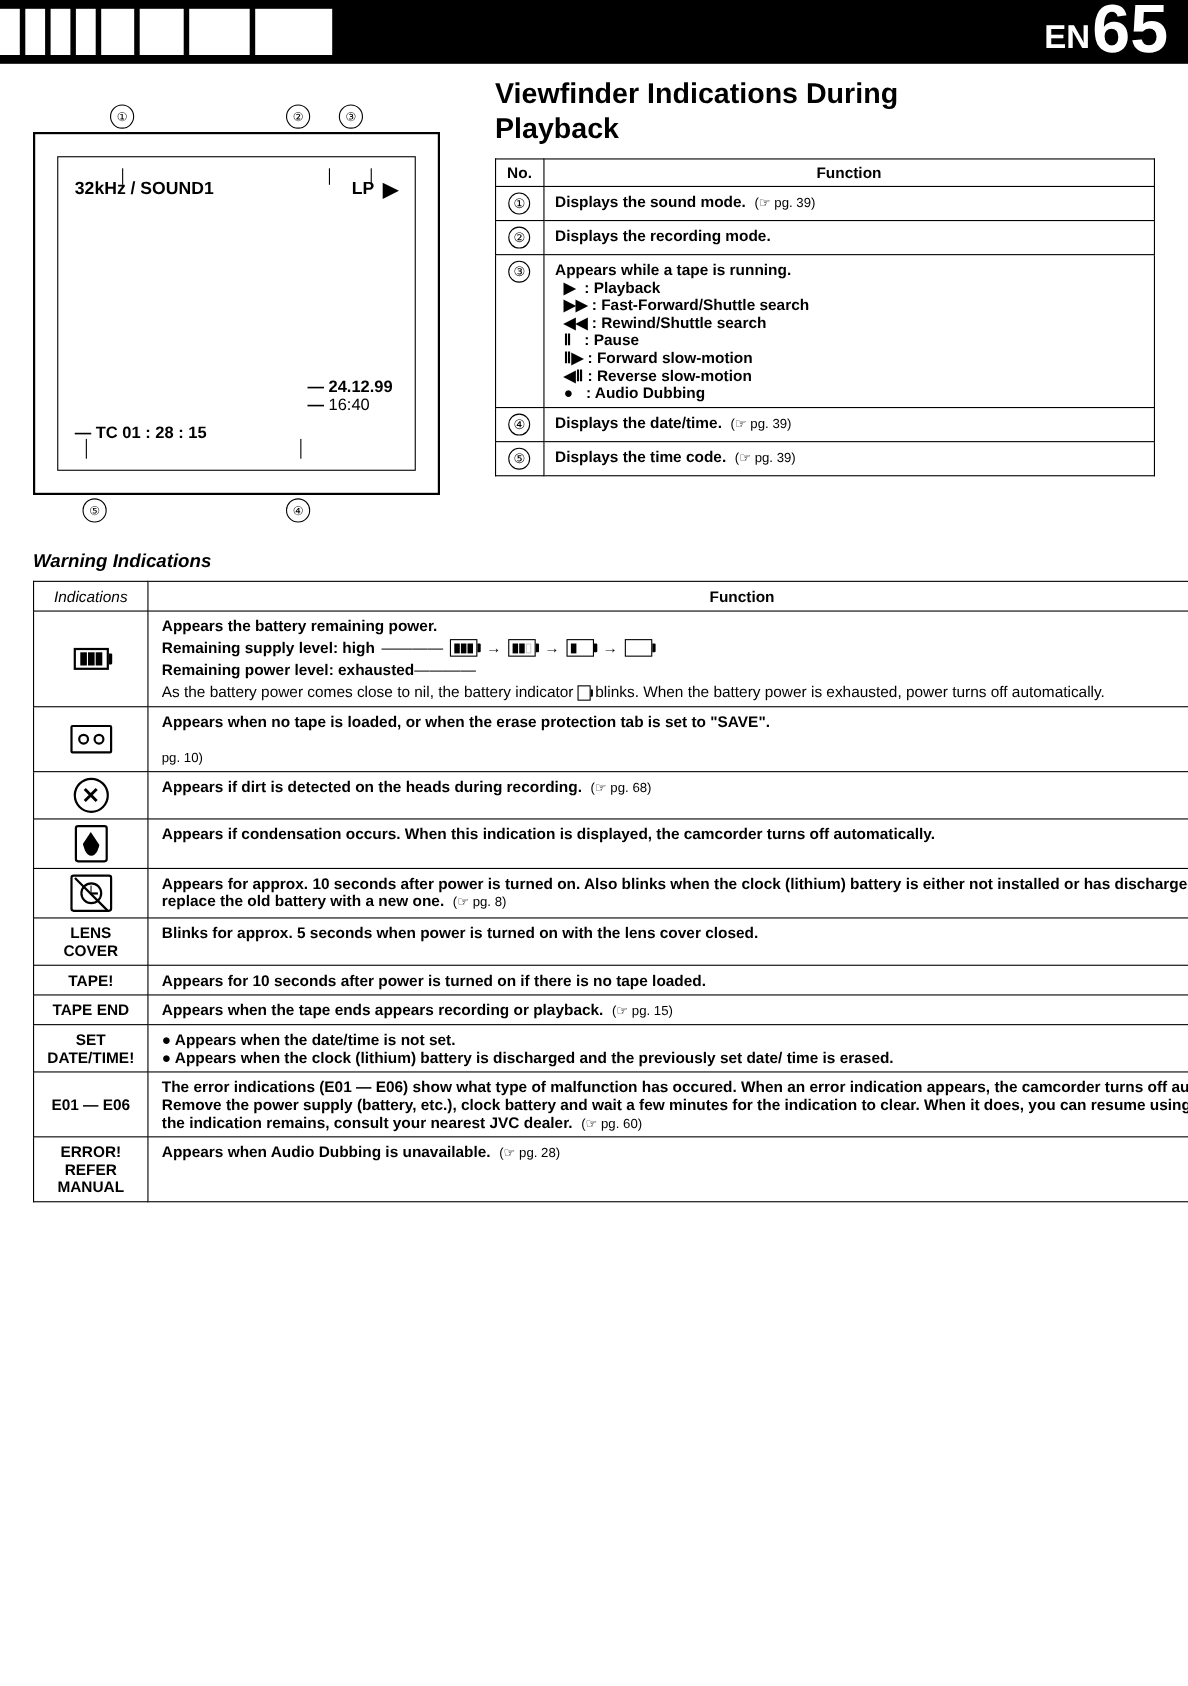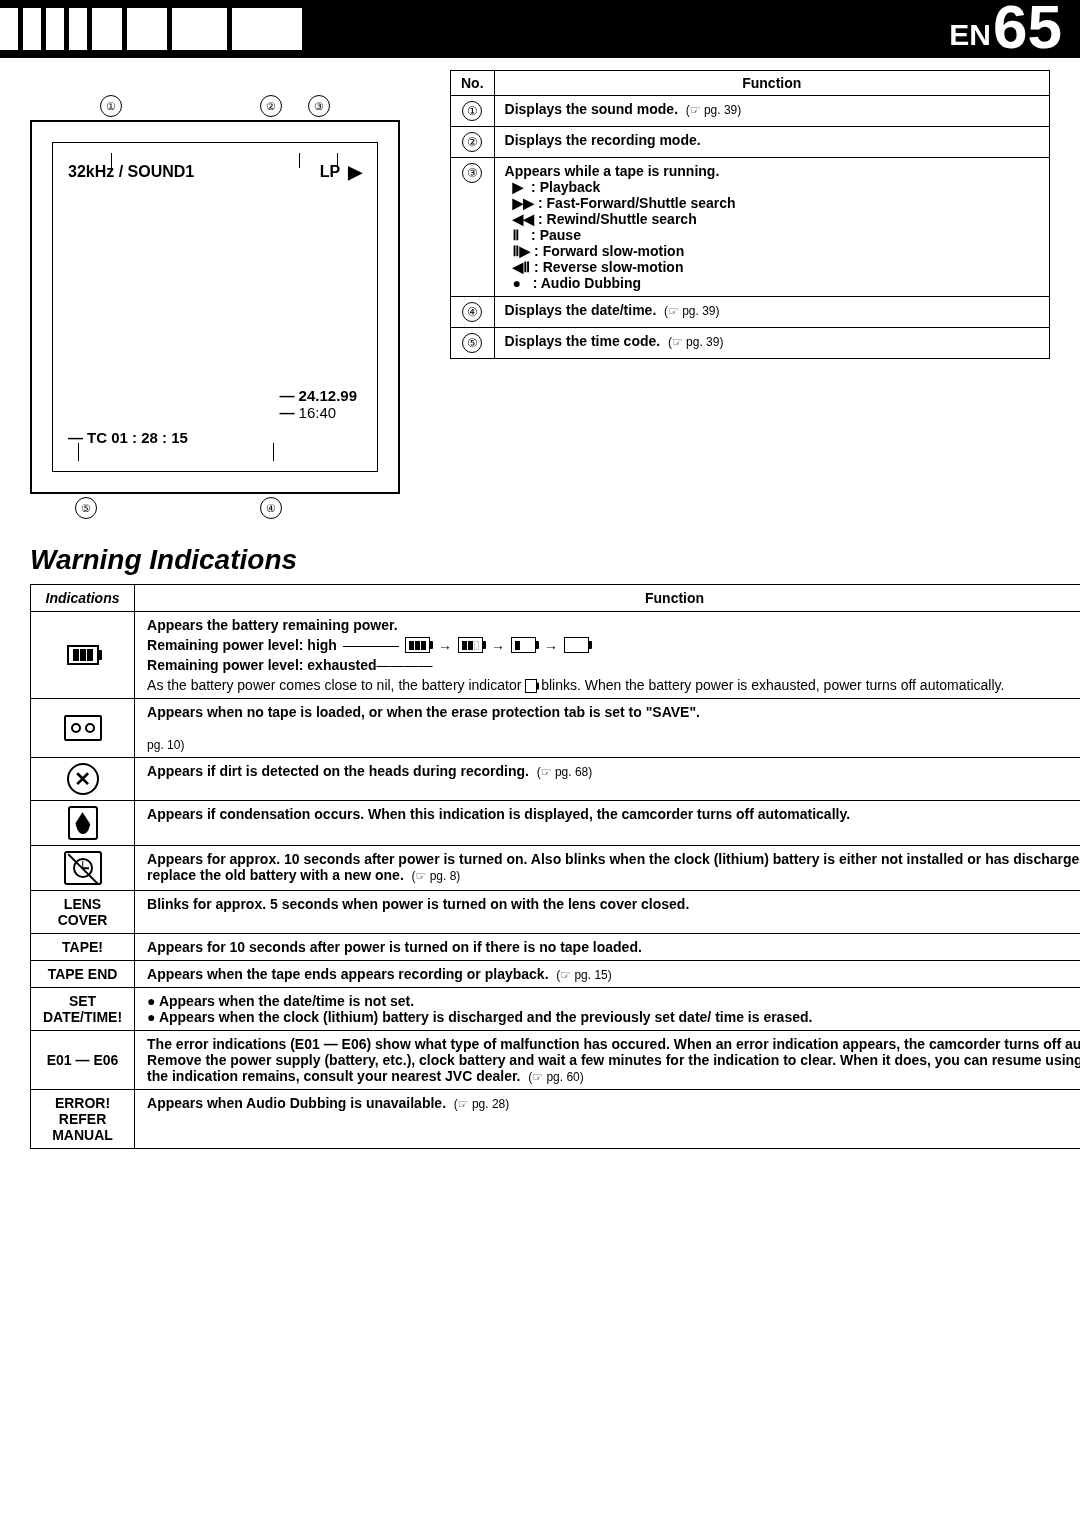--- a/index.html
+++ b/index.html
@@ -127,36 +127,36 @@
       border: 1.5px solid #000;
       border-radius: 50%;
       font-size: 12px;
     }
 
     
     .warning-section {
       margin-top: 10px;
     }
     .warning-title {
-      font-size: 28px;
+      font-size: 17px;
       font-weight: bold;
       font-style: italic;
       margin-bottom: 8px;
       margin-top: 43px;
     }
     .warning-table {
       width: 100%;
       border-collapse: collapse;
       font-size: 14px;
     }
     .warning-table th {
       border: 1.5px solid #000;
       padding: 5px 10px;
       background: #fff;
-      font-weight: bold;
+      font-weight: normal;
     }
     .warning-table td {
       border: 1.5px solid #000;
       padding: 5px 12px;
       vertical-align: middle;
     }
     .warning-table td:first-child {
       text-align: center;
       width: 130px;
       font-weight: bold;
@@ -198,21 +198,21 @@
       <div style="position:absolute; top:-25px; left:70px;" class="callout">
           <span style="font-size:11px">①</span>
         </div>
       <div style="position:absolute; top:-25px; left:230px;" class="callout">
           <span style="font-size:11px">②</span>
         </div>
       <div style="position:absolute; top:-25px; left:278px;" class="callout">
           <span style="font-size:11px">③</span>
         </div>
 
-      <div style="border:2.5px solid #000; width:370px; height:374px; position:relative; background:#fff;">
+      <div style="border:2.5px solid #000; width:370px; height:330px; position:relative; background:#fff;">
 
         <div style="border:1.5px solid #000; position:absolute; top:20px; left:20px; right:20px; bottom:20px;">
 
           <div style="position:absolute; top:18px; left:15px; right:15px; display:flex; justify-content:space-between; align-items:center;">
             <span style="font-size:16px; font-weight:bold;">32kHz / SOUND1</span>
             <div style="display:flex; align-items:center; gap:8px;">
               <span style="font-size:16px; font-weight:bold;">LP</span>
               <span style="font-size:18px; font-weight:bold;">▶</span>
             </div>
           </div>
@@ -247,20 +247,24 @@
 
       <div style="position:absolute; bottom:-25px; left:45px;" class="callout">
           <span style="font-size:11px">⑤</span>
         </div>
       <div style="position:absolute; bottom:-25px; left:230px;" class="callout">
           <span style="font-size:11px">④</span>
         </div>
     </div>
 
     <div class="vf-right">
+      <div class="vf-title">
+        <span>Viewfinder Indications During</span><br>
+        <span>Playback</span>
+      </div>
       <table class="vf-table">
         <thead>
           <tr>
             <th>No.</th>
             <th>Function</th>
           </tr>
         </thead>
         <tbody>
           <tr>
             <td><span class="circle-num">①</span></td>
@@ -314,21 +318,21 @@
             <div style="display:inline-flex; align-items:center; border:2px solid #000; padding:2px 4px; position:relative; height:20px; gap:1px;">
               <div style="background:#000; width:6px; height:12px;"></div>
               <div style="background:#000; width:6px; height:12px;"></div>
               <div style="background:#000; width:6px; height:12px;"></div>
               <div style="position:absolute; right:-5px; top:50%; transform:translateY(-50%); width:3px; height:10px; background:#000; border-radius:0 1px 1px 0;"></div>
             </div>
           </td>
           <td>
             <div><strong>Appears the battery remaining power.</strong></div>
             <div style="display:flex; align-items:center; gap:6px; margin:4px 0;">
-              <span><strong>Remaining power level: high</strong></span>
+              <span><strong>Remaining supply level: high</strong></span>
               <span>————</span>
 
               <div style="display:inline-flex; align-items:center; border:1.5px solid #000; padding:1px 3px; position:relative; height:16px; gap:1px; margin-right:2px;">
                 <div style="background:#000; width:5px; height:9px;"></div>
                 <div style="background:#000; width:5px; height:9px;"></div>
                 <div style="background:#000; width:5px; height:9px;"></div>
                 <div style="position:absolute; right:-4px; top:50%; transform:translateY(-50%); width:3px; height:8px; background:#000; border-radius:0 1px 1px 0;"></div>
               </div>
               <span>→</span>
               <div style="display:inline-flex; align-items:center; border:1.5px solid #000; padding:1px 3px; position:relative; height:16px; gap:1px; margin-right:2px;">

